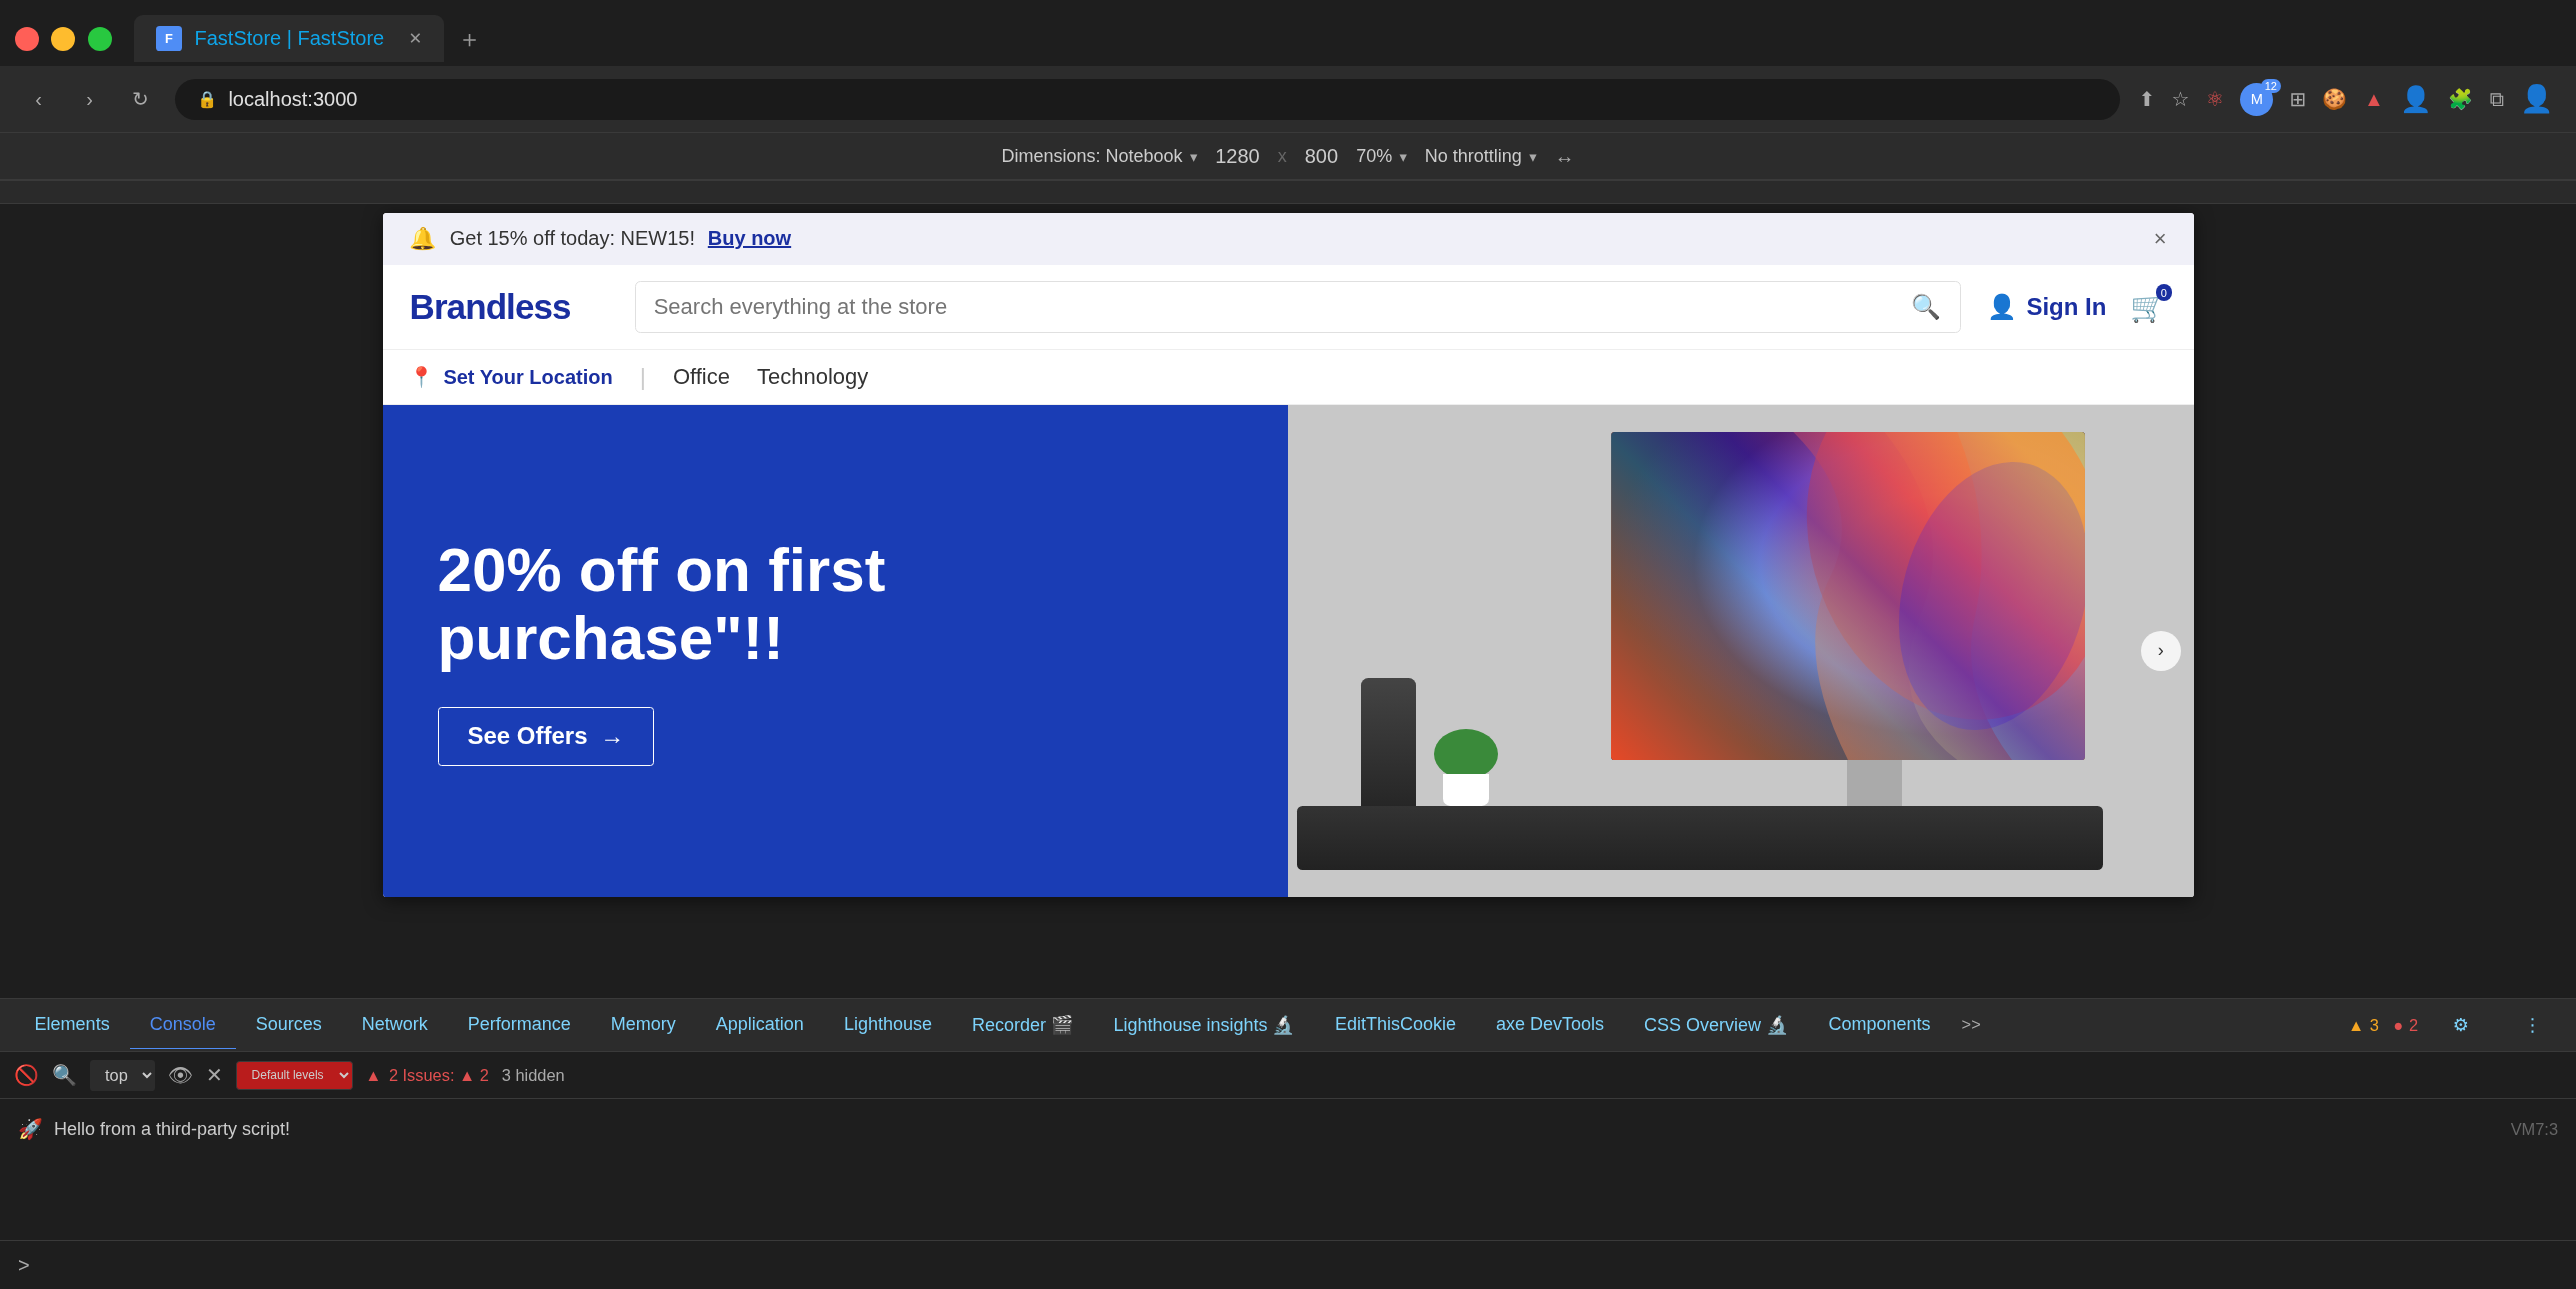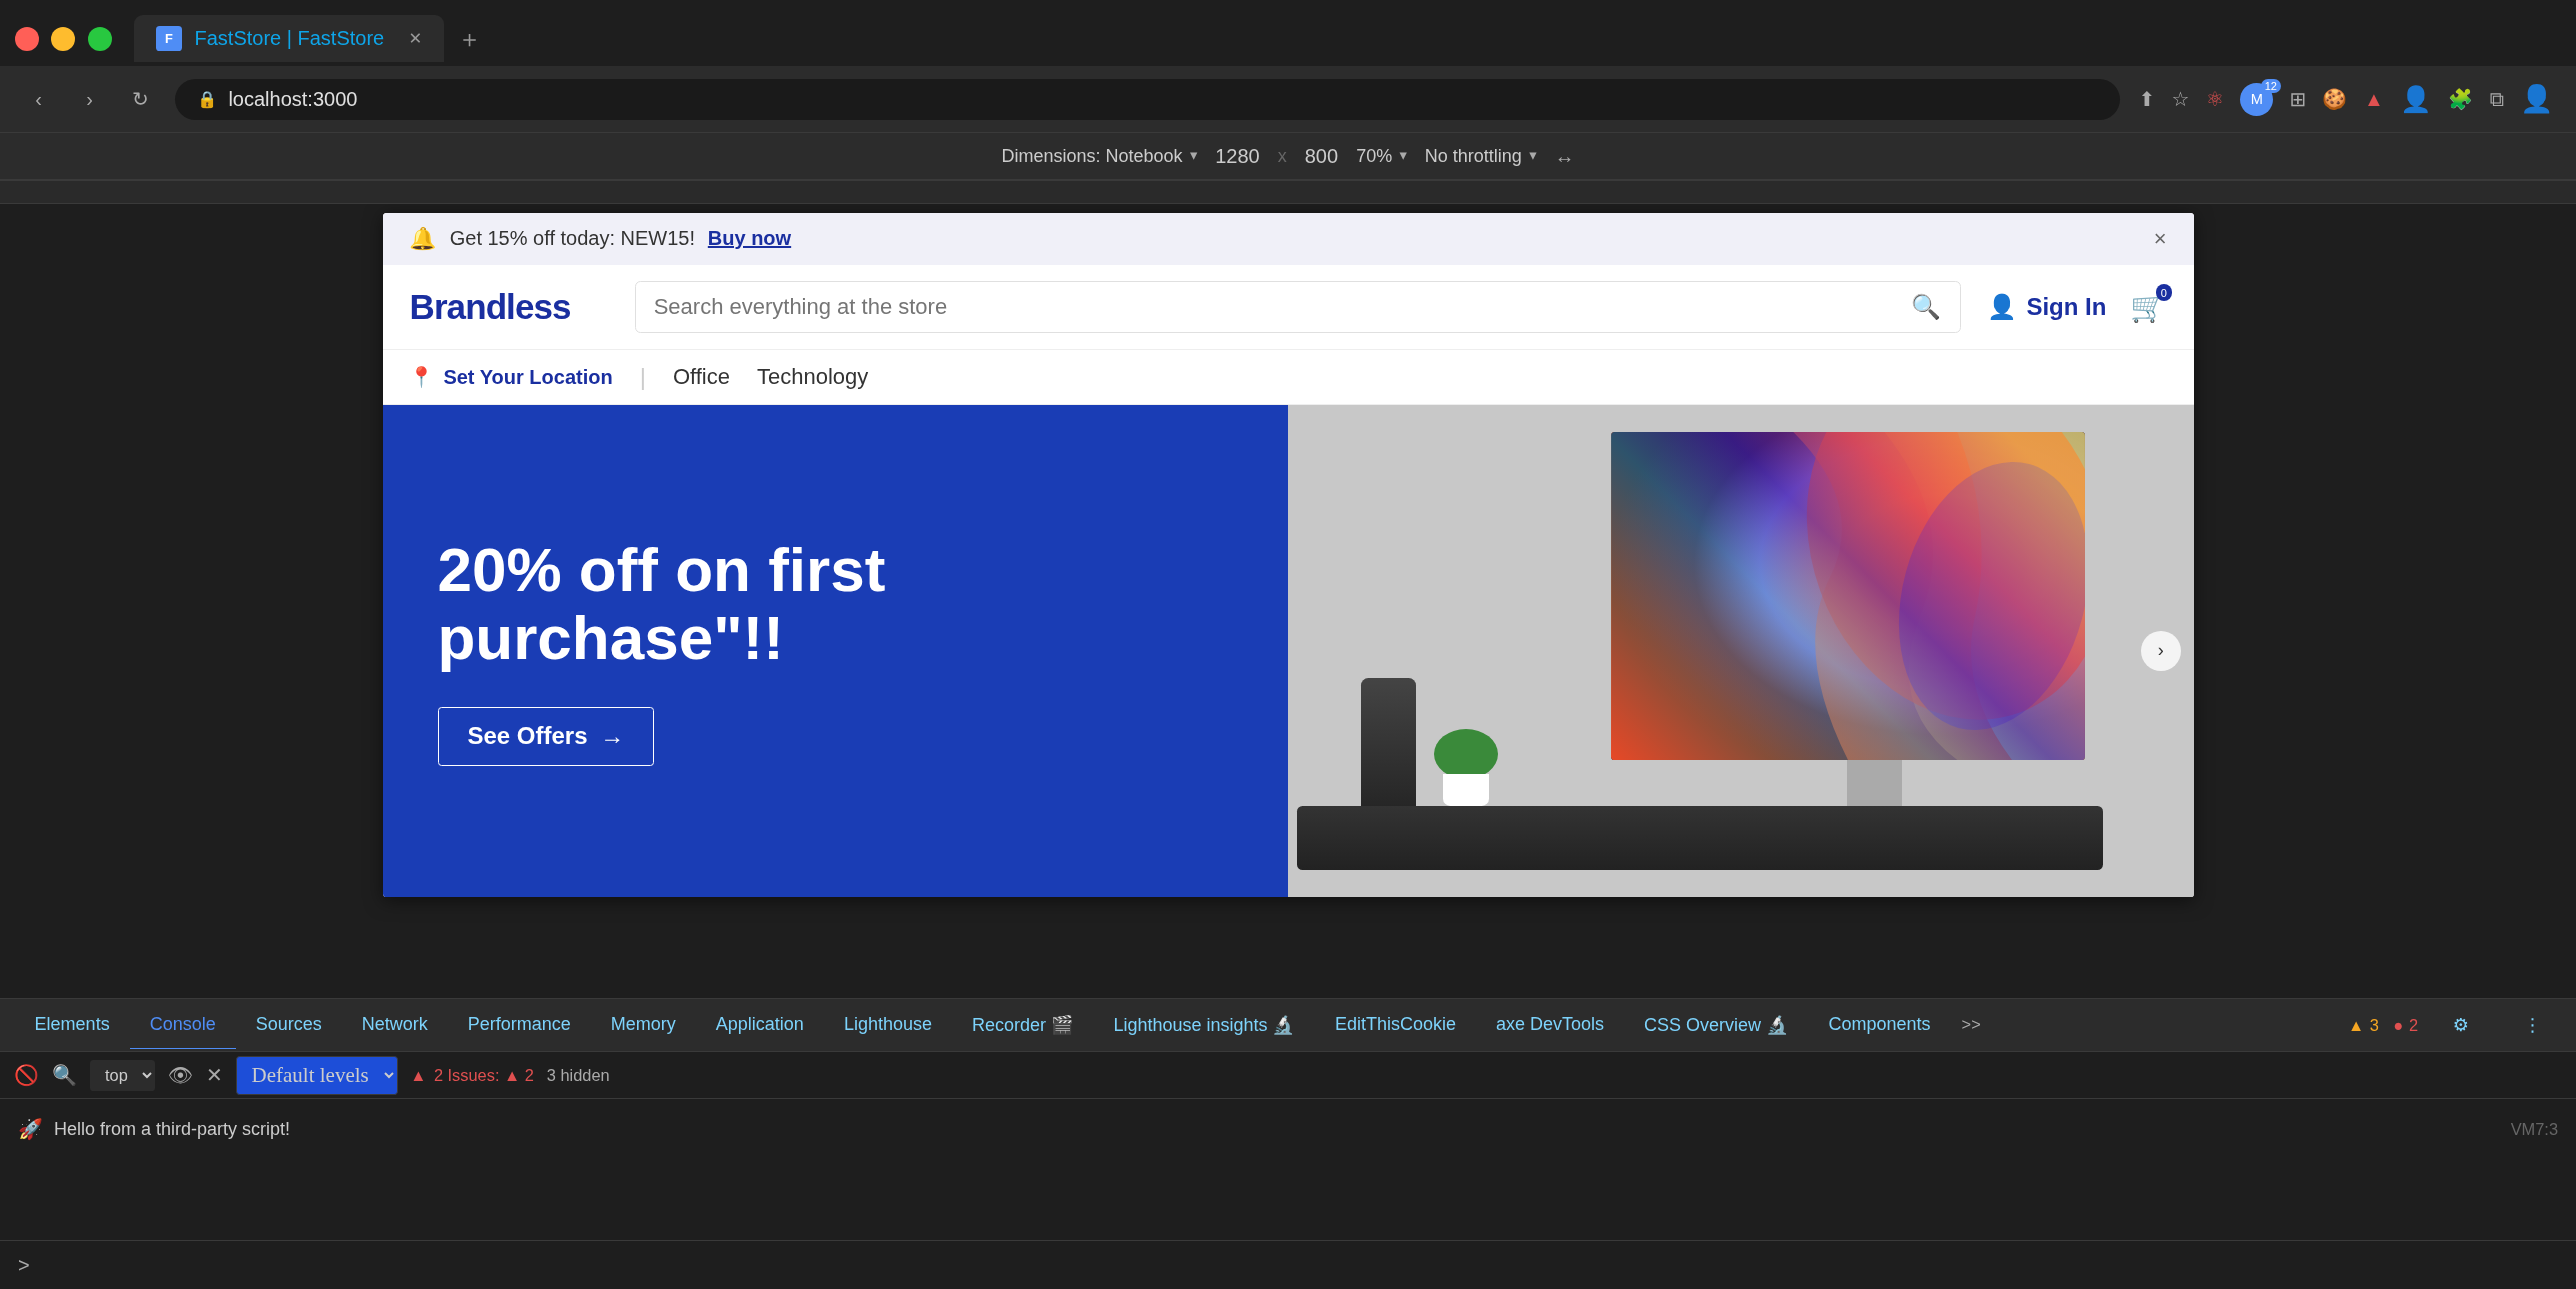--- a/index.html
+++ b/index.html
@@ -185,20 +185,21 @@
       background: #2c2c2c;
       height: 47px;
       gap: 18px;
       font-size: 18px;
       color: #ccc;
       border-bottom: 0.9px solid #3a3a3a;
     }
 
     .viewport-ctrl {
       display: flex;
+      align-items: center;
       gap: 7.3px;
       cursor: pointer;
     }
 
     .viewport-ctrl .arrow { font-size: 14.6px; color: #aaa; }
     .viewport-sep { color: #666; }
     .dim-x { font-size: 20px; color: #ccc; }
 
     
     .website-wrapper {
@@ -626,27 +627,26 @@
 
     .dt-clear-btn {
       background: none;
       border: none;
       color: #aaa;
       font-size: 20px;
       cursor: pointer;
     }
 
     .dt-levels {
-      background: #1d4ed8;
+      background: #b91c1c;
       color: #ccc;
       border: 0.9px solid #3a3a3a;
-      font-size: 21px;
+      font-size: 12px;
       padding: 5.5px 11px;
       border-radius: 3.6px;
-      font-family: Liberation Serif, serif;
     }
 
     .dt-issues-badge {
       display: flex;
       align-items: center;
       gap: 7.3px;
       font-size: 16.4px;
       color: #e05050;
     }
 

